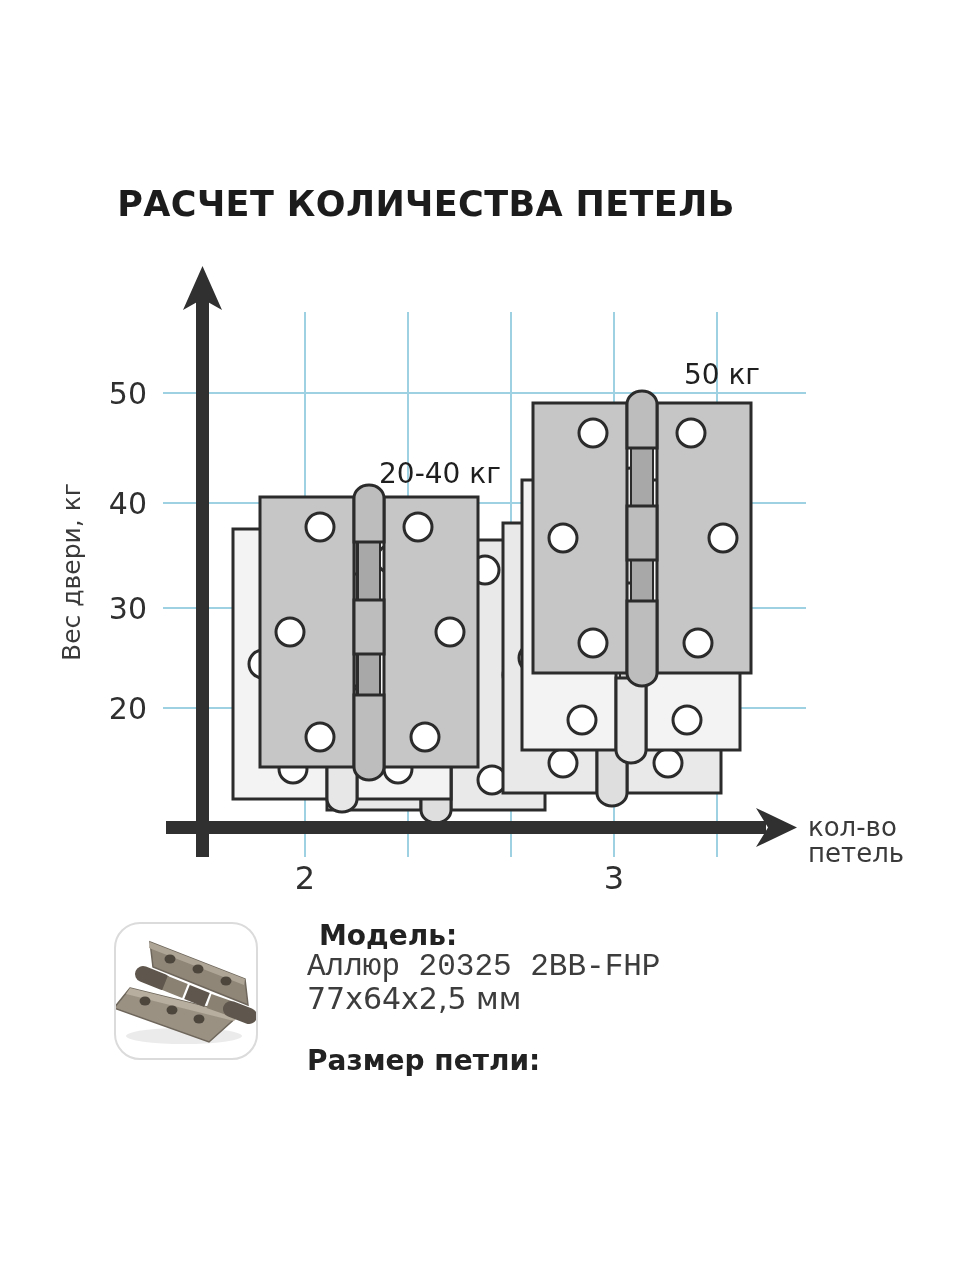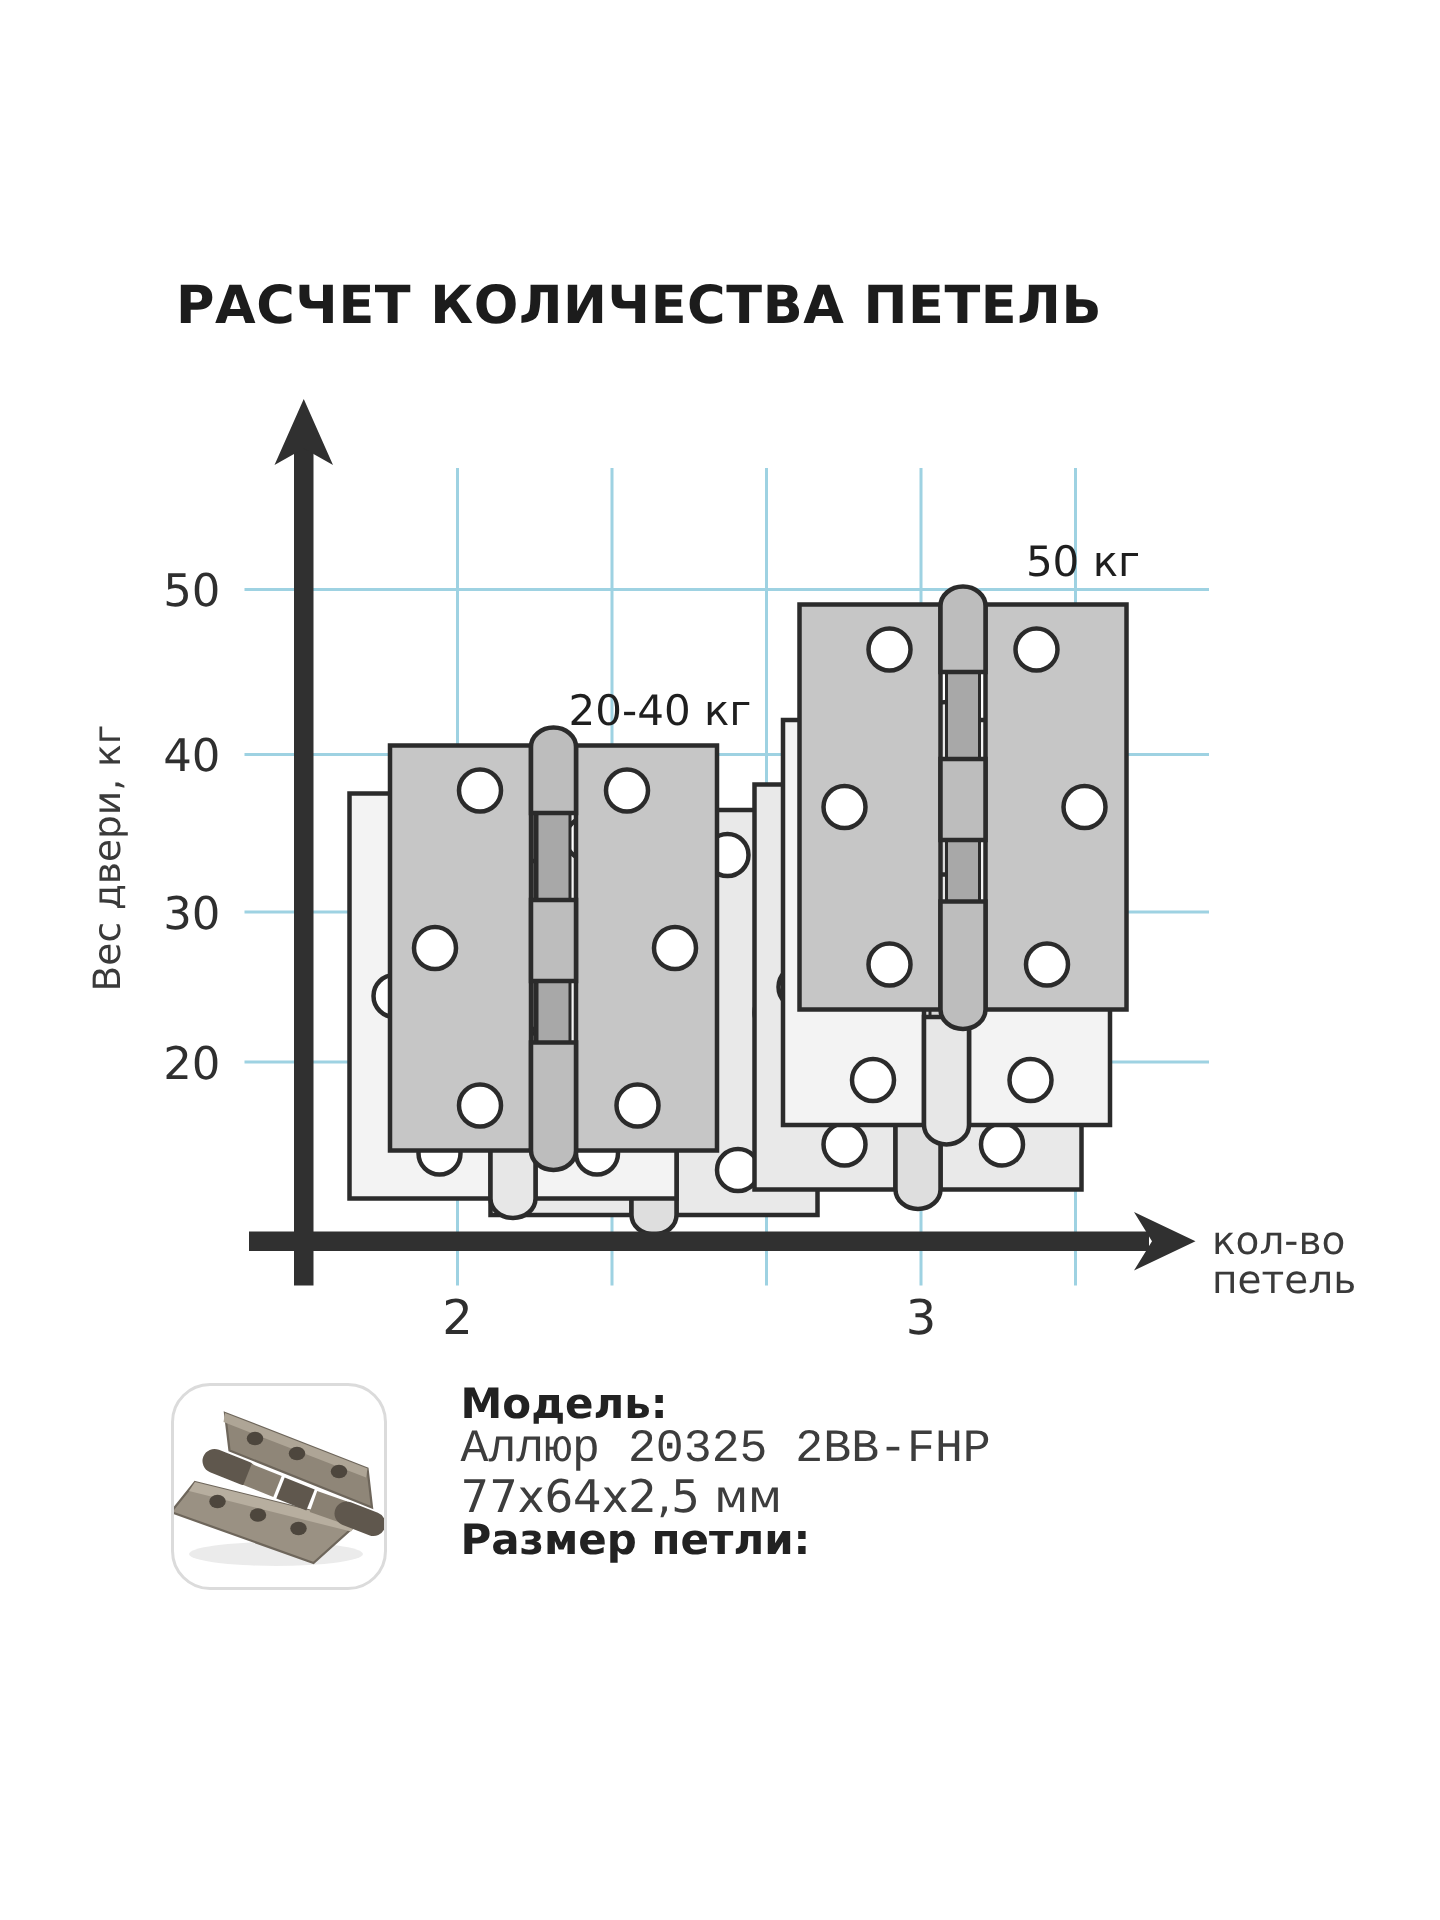--- a/index.html
+++ b/index.html
@@ -32,23 +32,23 @@
   .hinge-back {--plate:var(--plate-back,#e9e9e9);--barrel:#dedede;--shaft:#cfcfcf;}
   
   .product-card{
     position:absolute;left:114px;top:922px;width:140px;height:134px;
     border:2px solid var(--frame-border,#dbdbdb);border-radius:26px;background:#fff;
   }
   .photo-svg{position:absolute;left:0;top:0;width:140px;height:134px;}
   .info-line{position:absolute;left:307px;white-space:nowrap;}
   .lbl{font-weight:bold;font-size:28px;color:#222;}
   .val{font-size:30px;color:var(--text,#3d3d3d);}
-  .model-label{top:919px;}
+  .model-label{top:919px;margin-left:12px;}
   .model-value{top:949px;font-size:31px;font-family:Liberation Mono, monospace;}
-  .size-label{top:1010px;}
+  .size-label{top:1044px;}
   .size-value{top:981px;}
 </style>
 </head>
 <body>
 
 <div class="page-title">РАСЧЕТ КОЛИЧЕСТВА ПЕТЕЛЬ</div>
 
 <svg class="chart" viewBox="0 240 960 680" xmlns="http://www.w3.org/2000/svg">
   <defs>
     <g id="hinge">

